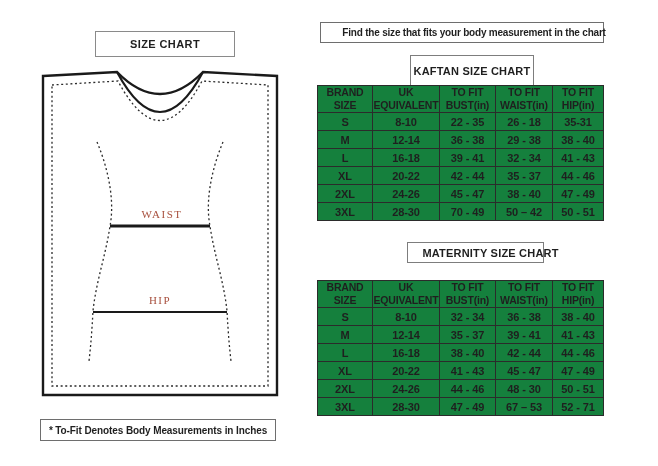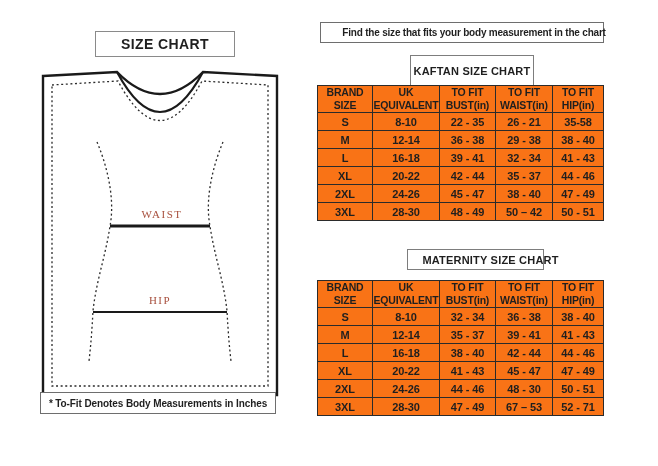--- a/index.html
+++ b/index.html
@@ -5,30 +5,30 @@
   html,body{margin:0;padding:0;background:#ffffff;}
   #app{
     position:relative;width:658px;height:466px;background:#ffffff;
     font-family:"Liberation Sans","DejaVu Sans",sans-serif;color:#1f1f1f;overflow:hidden;
   }
   .box{
     position:absolute;background:#ffffff;border:1px solid #7d7d7d;
     display:flex;align-items:center;justify-content:center;
     font-weight:bold;white-space:nowrap;box-sizing:border-box;
   }
-  .page-title{left:95px;top:31px;width:140px;height:26px;font-size:14px;letter-spacing:.4px;border-color:#8a8a8a;}
+  .page-title{left:95px;top:31px;width:140px;height:26px;font-size:11px;letter-spacing:.4px;border-color:#8a8a8a;}
   .instruction{left:320px;top:22px;width:284px;height:21px;font-size:10px;letter-spacing:-0.2px;border-color:#6e6e6e;padding-left:24px;}
   .chart-title{font-size:11px;letter-spacing:.2px;border-color:#7d7d7d;}
   .kaftan-title{left:410px;top:55px;width:124px;height:32px;}
-  .maternity-title{left:407px;top:249px;width:137px;height:21px;padding-left:30px;}
-  .footnote{left:40px;top:392px;width:236px;height:22px;font-size:10px;letter-spacing:-0.1px;border-color:#6e6e6e;}
+  .maternity-title{left:407px;top:242px;width:137px;height:21px;padding-left:30px;}
+  .footnote{left:40px;top:419px;width:236px;height:22px;font-size:10px;letter-spacing:-0.1px;border-color:#6e6e6e;}
   .garment-svg{position:absolute;left:40px;top:66px;}
   table.size-table{
     position:absolute;left:317px;width:286px;table-layout:fixed;
-    border-collapse:collapse;background:#f97316;
+    border-collapse:collapse;background:#15803d;
     font-weight:bold;text-align:center;
   }
   .table-0{top:85px;}
   .table-1{top:280px;}
   table.size-table th,table.size-table td{
     border:1px solid #2b2b2b;padding:0;overflow:hidden;
   }
   table.size-table th{font-size:10.5px;height:26px;line-height:1.25;letter-spacing:-0.2px;}
   table.size-table td{font-size:11px;height:17px;letter-spacing:-0.1px;}
   .serif-label{font-family:"Liberation Serif","DejaVu Serif",serif;letter-spacing:1.5px;}
@@ -86,22 +86,22 @@
           <th>TO FIT<br>BUST(in)</th>
           <th>TO FIT<br>WAIST(in)</th>
           <th>TO FIT<br>HIP(in)</th>
         </tr>
       </thead>
       <tbody>
         <tr>
           <td>S</td>
           <td>8-10</td>
           <td>22 - 35</td>
-          <td>26 - 21</td>
-          <td>35-58</td>
+          <td>26 - 18</td>
+          <td>35-31</td>
         </tr>
         <tr>
           <td>M</td>
           <td>12-14</td>
           <td>36 - 38</td>
           <td>29 - 38</td>
           <td>38 - 40</td>
         </tr>
         <tr>
           <td>L</td>
@@ -120,21 +120,21 @@
         <tr>
           <td>2XL</td>
           <td>24-26</td>
           <td>45 - 47</td>
           <td>38 - 40</td>
           <td>47 - 49</td>
         </tr>
         <tr>
           <td>3XL</td>
           <td>28-30</td>
-          <td>48 - 49</td>
+          <td>70 - 49</td>
           <td>50 – 42</td>
           <td>50 - 51</td>
         </tr>
       </tbody>
     </table>
 
   <div class="box chart-title maternity-title">
     <span>MATERNITY SIZE CHART</span>
   </div>
   <table class="size-table table-1">

